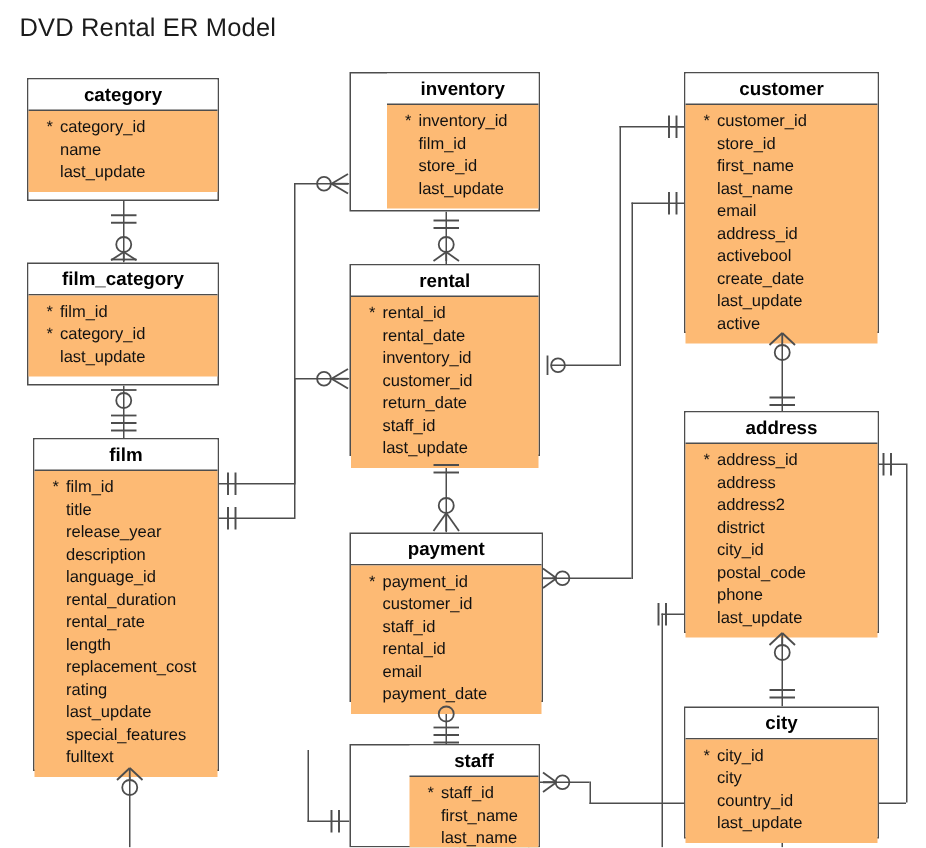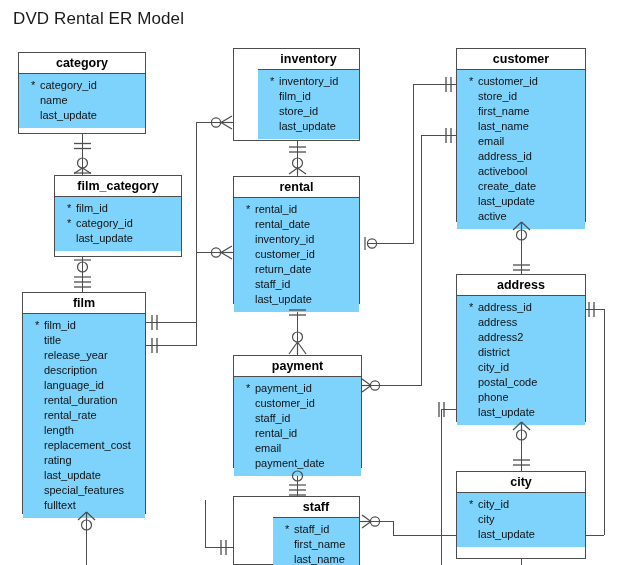--- a/index.html
+++ b/index.html
@@ -44,21 +44,21 @@
     font-size: 12.5px;
     font-weight: bold;
     border-bottom: 1px solid #4d4d4d;
     color: #000000;
     background: #ffffff;
     overflow: hidden;
     white-space: nowrap;
   }
   .entity .attrs {
     padding: 4px 0 5px 0;
-    background: #7dd3fc;
+    background: #fdba74;
   }
   .entity .attr {
     position: relative;
     font-size: 11px;
     line-height: 15px;
     padding-left: 21px;
     white-space: nowrap;
     color: #111111;
   }
   .entity .attr.pk::before {
@@ -412,21 +412,21 @@
 
   <div id="entity-layer">
       <div class="entity" style="left: 18px; top: 52px; width: 128px; height: 82px;">
         <div class="ent-title">category</div>
         <div class="attrs">
           <div class="attr pk">category_id</div>
           <div class="attr">name</div>
           <div class="attr">last_update</div>
         </div>
       </div>
-      <div class="entity" style="left: 18px; top: 175px; width: 128px; height: 82px; margin-left: 36px;">
+      <div class="entity" style="left: 18px; top: 175px; width: 128px; height: 82px;">
         <div class="ent-title">film_category</div>
         <div class="attrs">
           <div class="attr pk">film_id</div>
           <div class="attr pk">category_id</div>
           <div class="attr">last_update</div>
         </div>
       </div>
       <div class="entity" style="left: 22px; top: 292px; width: 124px; height: 222px;">
         <div class="ent-title">film</div>
         <div class="attrs">
@@ -511,18 +511,19 @@
           <div class="attr">postal_code</div>
           <div class="attr">phone</div>
           <div class="attr">last_update</div>
         </div>
       </div>
       <div class="entity" style="left: 456px; top: 471px; width: 130px; height: 88px;">
         <div class="ent-title">city</div>
         <div class="attrs">
           <div class="attr pk">city_id</div>
           <div class="attr">city</div>
+          <div class="attr">country_id</div>
           <div class="attr">last_update</div>
         </div>
       </div>
     </div>
 
 </div>
 
 </body></html>

